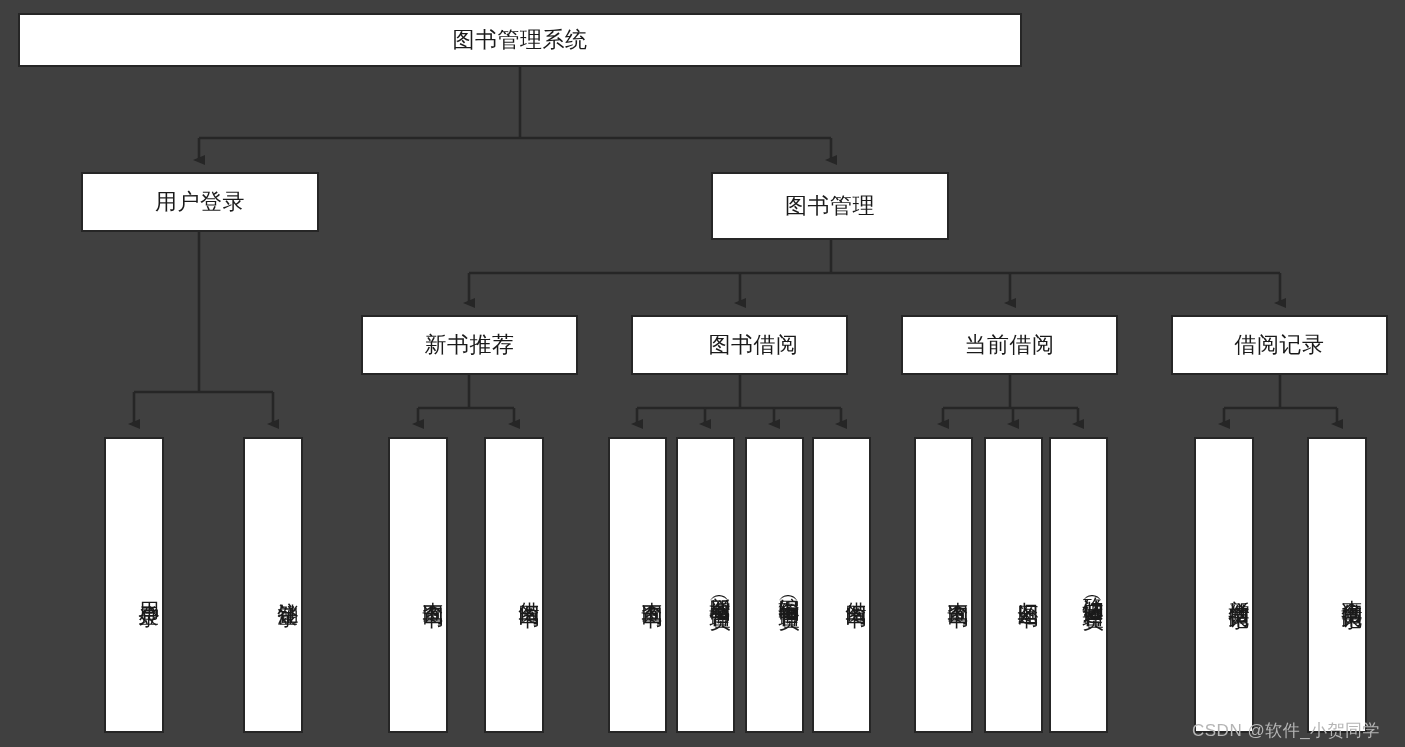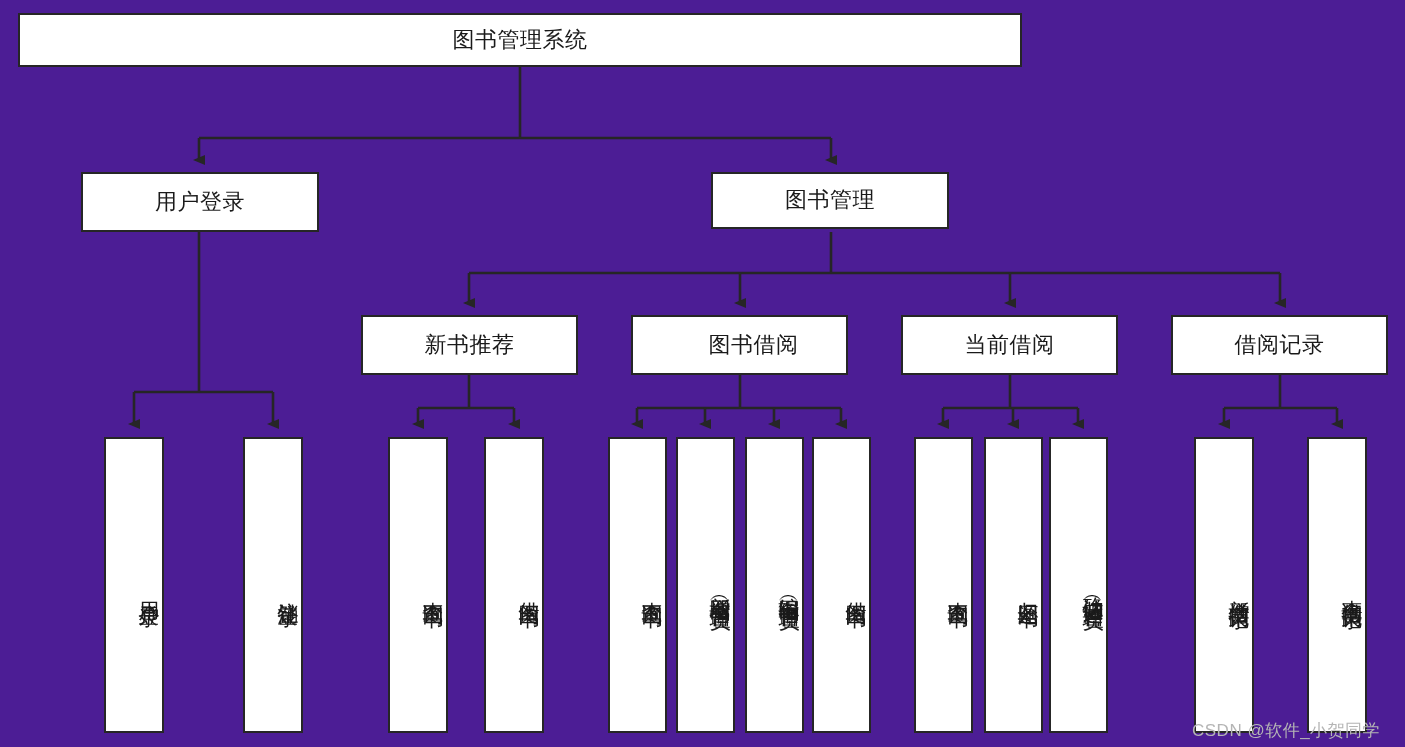--- a/index.html
+++ b/index.html
@@ -7,21 +7,21 @@
     padding: 0;
     background: #ffffff;
   }
   body {
     font-family: "Liberation Sans", "DejaVu Sans", sans-serif;
   }
   #canvas {
     position: relative;
     width: 1405px;
     height: 747px;
-    background: #4c1d95;
+    background: #404040;
     overflow: hidden;
   }
   .node {
     position: absolute;
     box-sizing: border-box;
     border: 2px solid #262626;
     background: #ffffff;
     display: flex;
     align-items: center;
     justify-content: center;
@@ -140,21 +140,21 @@
     </g>
   </svg>
 
   <div class="node horiz" style="left:18px; top:13px; width:1004px; height:54px;">
     <span>图书管理系统</span>
   </div>
 
   <div class="node horiz" style="left:81px; top:172px; width:238px; height:60px;">
     <span>用户登录</span>
   </div>
-  <div class="node horiz" style="left:711px; top:172px; width:238px; height:57px;">
+  <div class="node horiz" style="left:711px; top:172px; width:238px; height:68px;">
     <span>图书管理</span>
   </div>
 
   <div class="node horiz" style="left:361px; top:315px; width:217px; height:60px;align-items:center;">
     <span>新书推荐</span>
   </div>
   <div class="node horiz" style="left:631px; top:315px; width:217px; height:60px;padding-left:28px;">
     <span>图书借阅</span>
   </div>
   <div class="node horiz" style="left:1171px; top:315px; width:217px; height:60px;">

